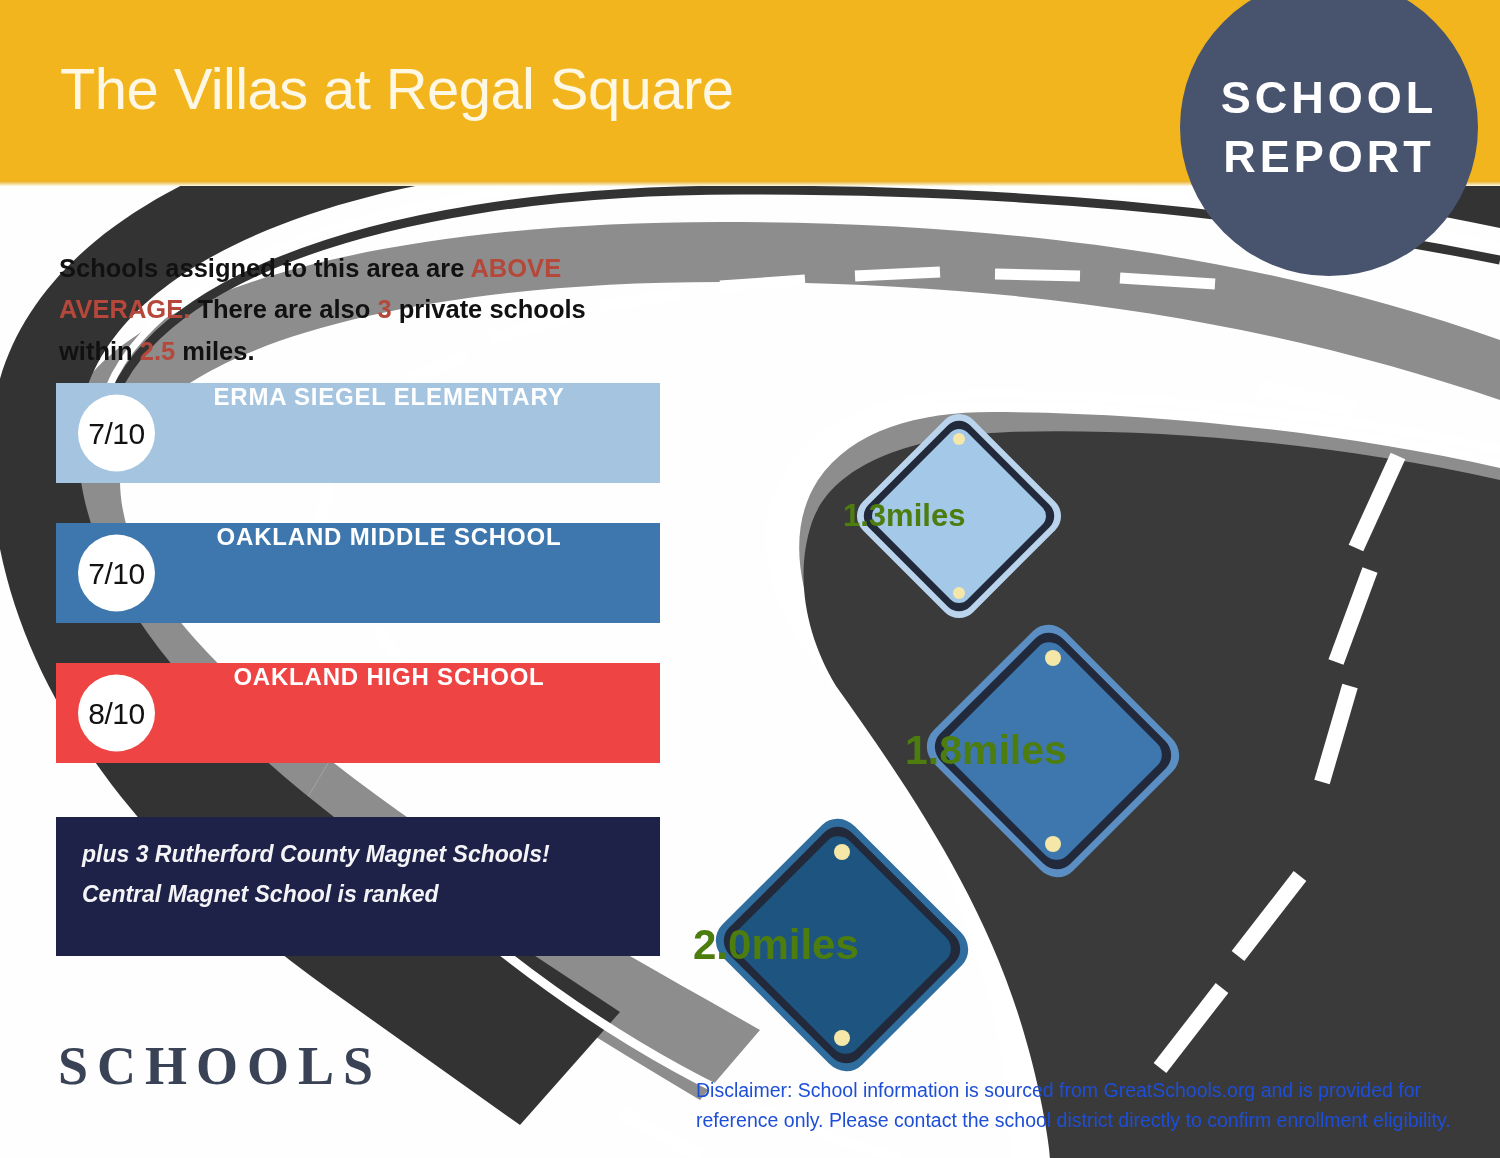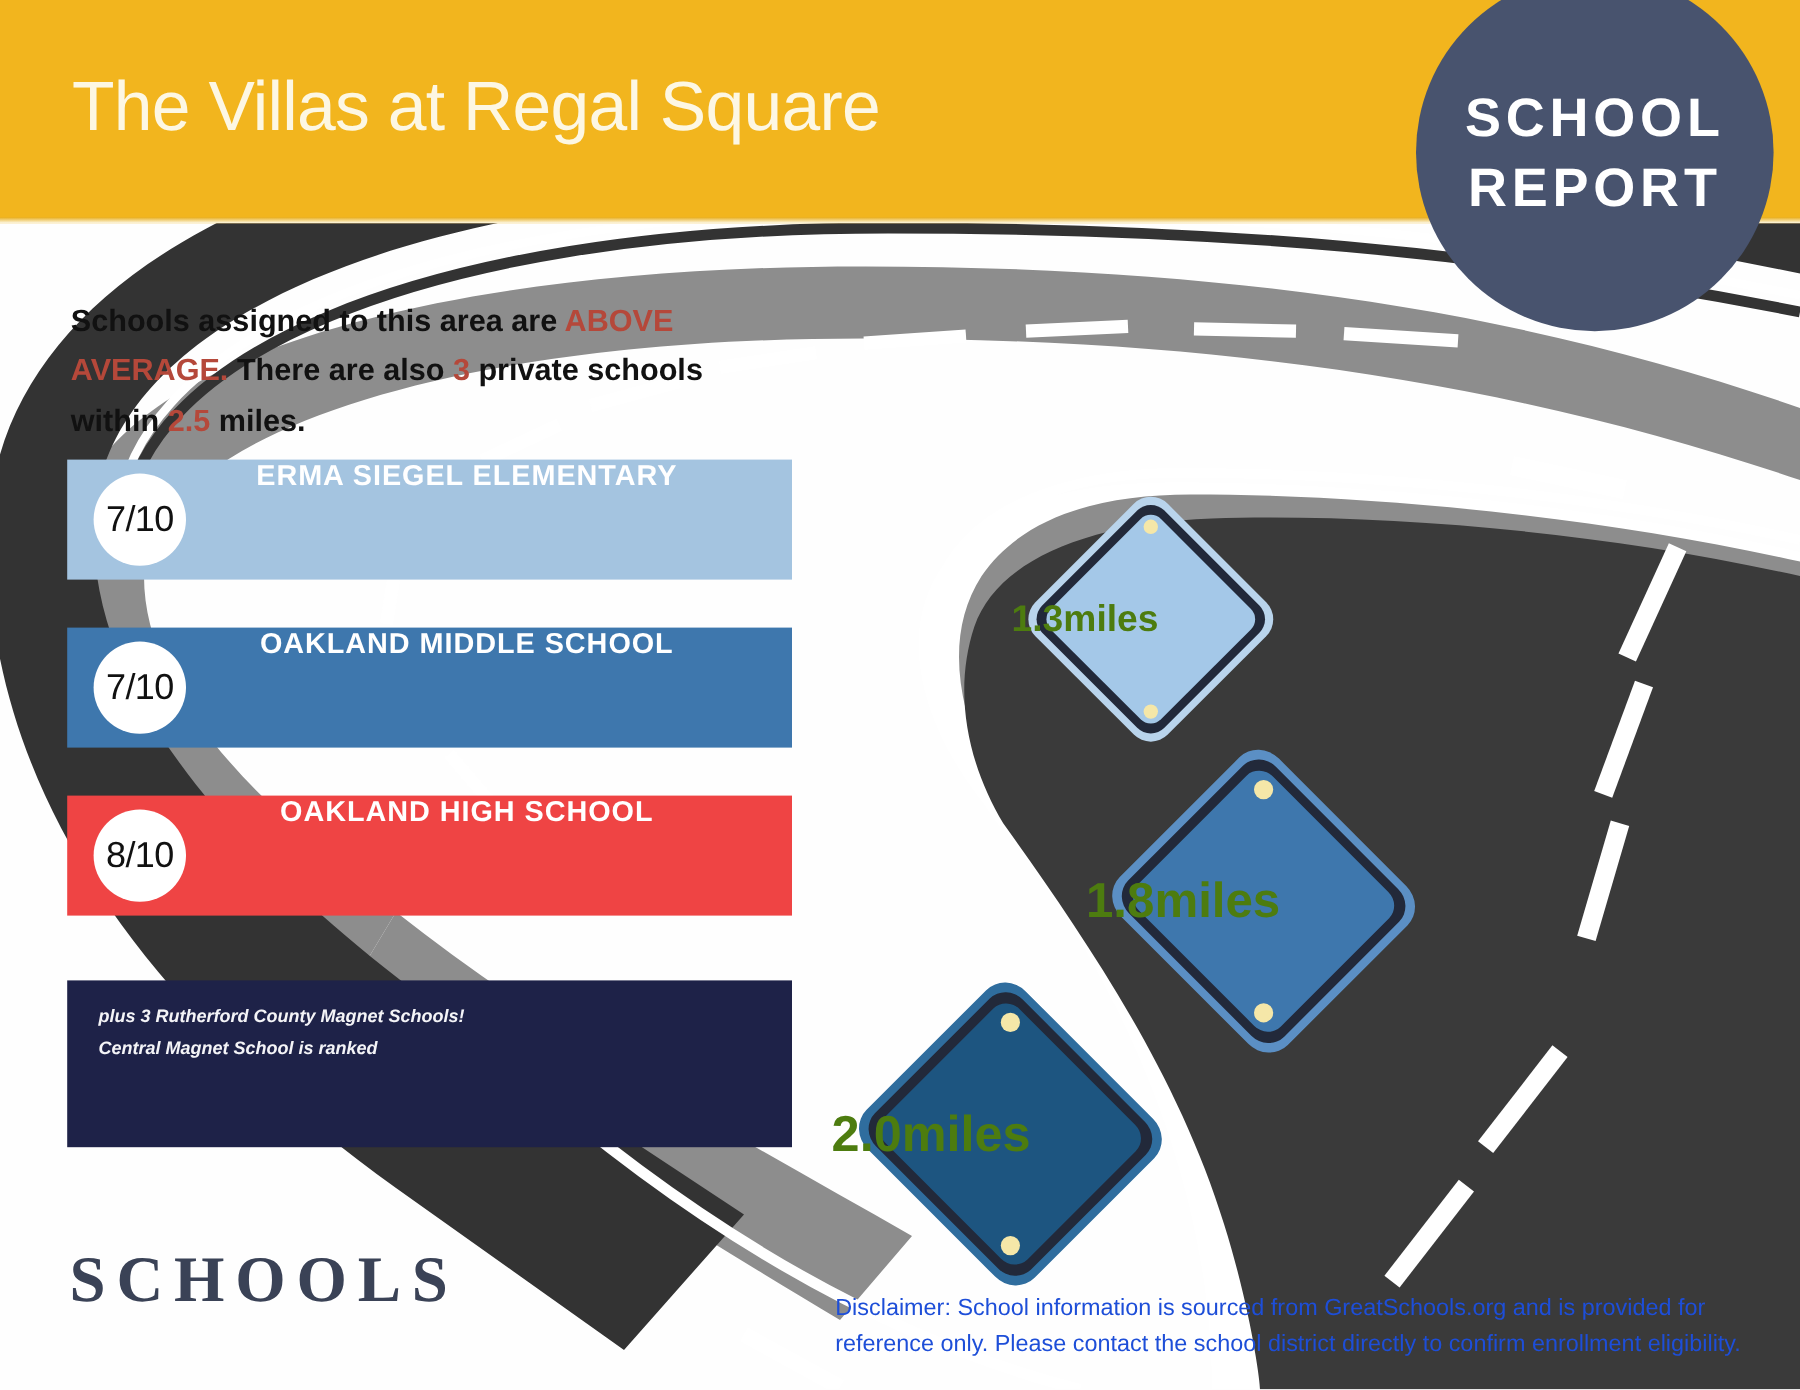--- a/index.html
+++ b/index.html
@@ -124,21 +124,21 @@
 
   .magnet-box {
     position: absolute;
     left: 56px; top: 817px;
     width: 604px; height: 139px;
     background: #1e2248;
     z-index: 3;
     padding: 18px 24px 0 26px;
   }
   .magnet-line {
-    font-size: 15px;
+    font-size: 23px;
     font-style: italic;
     font-weight: bold;
     color: #f4f4f7;
     line-height: 1.72;
     white-space: nowrap;
   }
 
   .footer-logo {
     position: absolute;
     left: 58px; top: 1035px;

